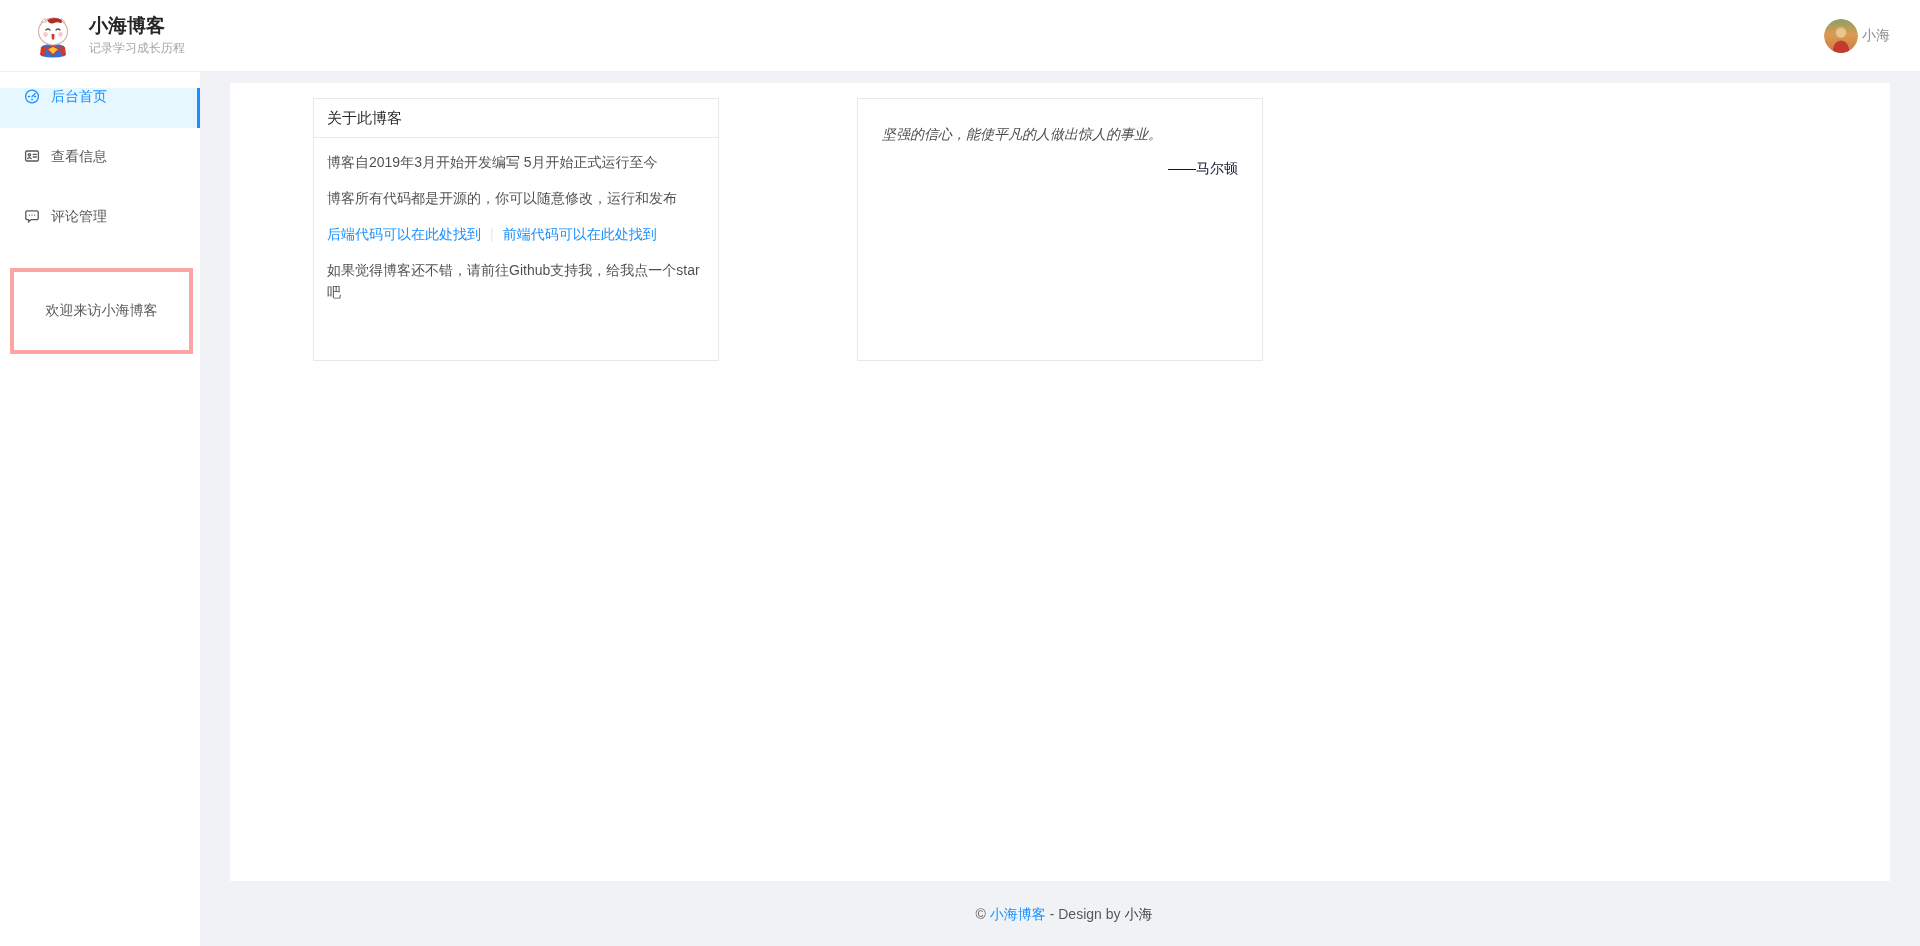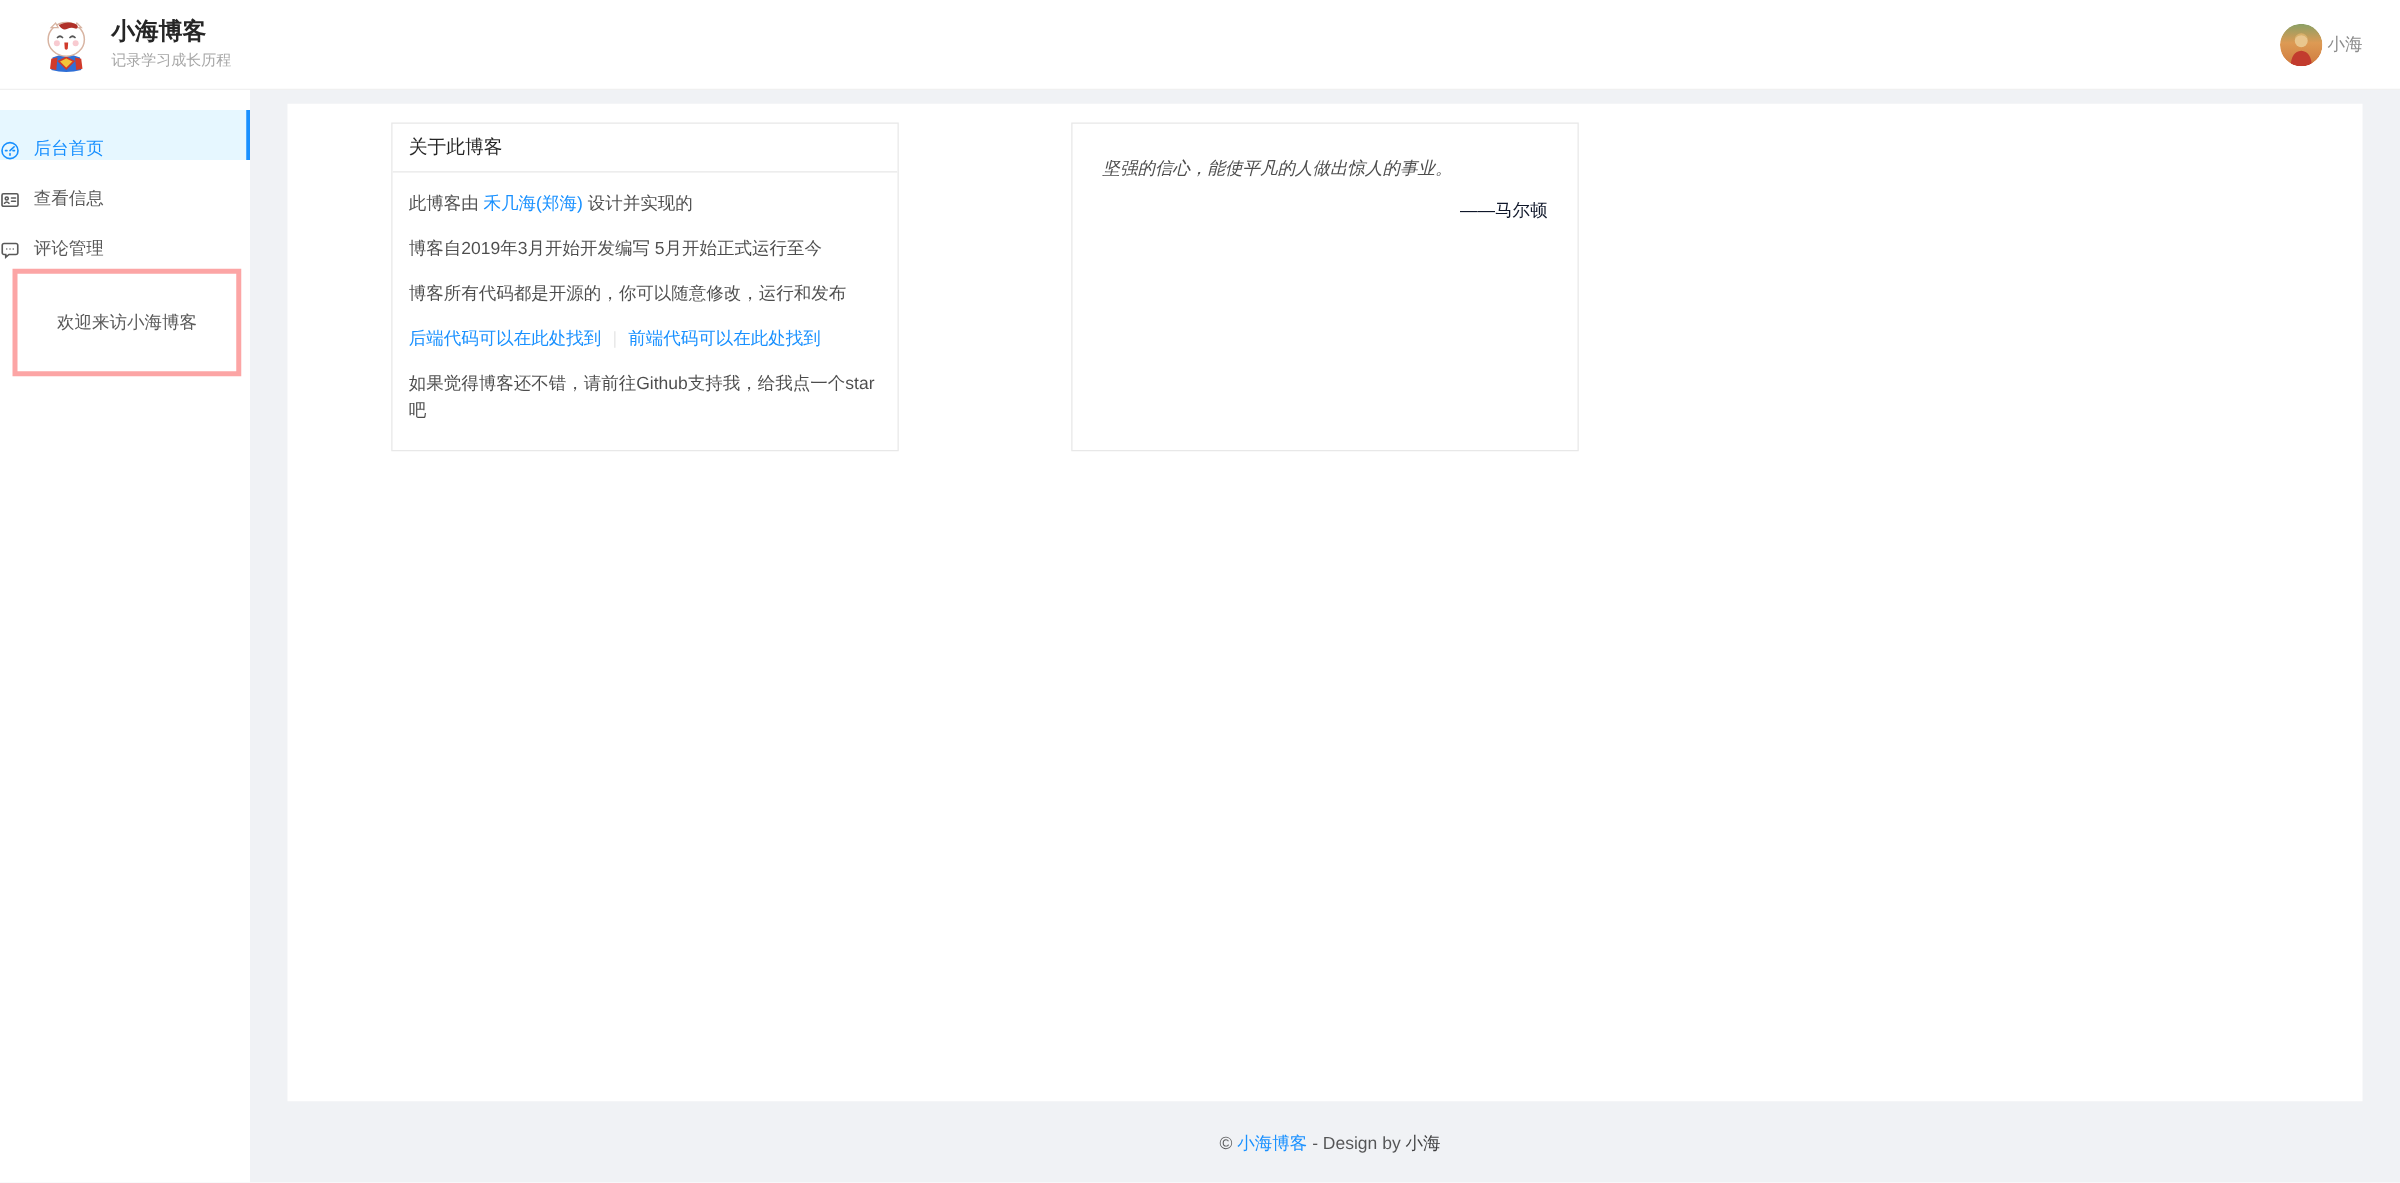--- a/index.html
+++ b/index.html
@@ -28,22 +28,23 @@
   .user-avatar { width:34px; height:34px; border-radius:50%; overflow:hidden; }
   .user-name { font-size:14px; color:#8c8c8c; margin-left:4px; }
 
   
   .layout { display:flex; height:874px; }
   .sidebar {
     width:200px; background:#fff; height:100%;
     padding-top:16px; flex:0 0 auto;
   }
   .menu-item {
-    height:40px; margin-bottom:0;
-    display:flex; align-items:flex-end;
+    height:40px; margin-bottom:20px;
+    display:flex; align-items:flex-start;
+    padding-left:24px;
     font-size:14px; color:#595959;
     cursor:pointer; position:relative;
   }
   .menu-item .mi-icon { width:16px; height:16px; margin-right:11px; flex:0 0 auto; }
   .menu-item.active { background:#e6f7ff; color:#1890ff; }
   .menu-item.active::after {
     content:""; position:absolute; right:0; top:0; bottom:0;
     width:3px; background:#1890ff;
   }
   .welcome-box {
@@ -197,21 +198,20 @@
   </div>
 
   <div class="main-col">
     <div class="content-box">
       <div class="cards-grid">
 
 
         <div class="card">
           <div class="card-head">关于此博客</div>
           <div class="card-body about-body">
-            <p><span>此博客由 </span><a class="link">禾几海(郑海)</a><span> 设计并实现的</span></p>
             <p>博客自2019年3月开始开发编写 5月开始正式运行至今</p>
             <p>博客所有代码都是开源的，你可以随意修改，运行和发布</p>
             <p><a class="link">后端代码可以在此处找到</a><span class="link-divider">|</span><a class="link">前端代码可以在此处找到</a></p>
             <p>如果觉得博客还不错，请前往Github支持我，给我点一个star吧</p>
           </div>
         </div>
 
         <div class="card">
           <div class="quote-body">
             <div class="quote-text">坚强的信心，能使平凡的人做出惊人的事业。</div>

